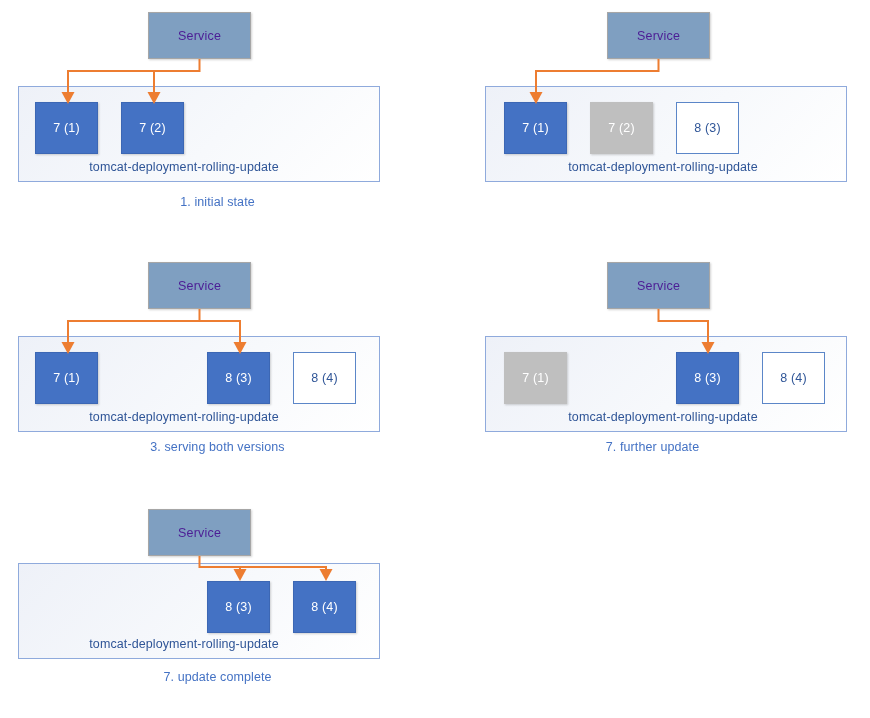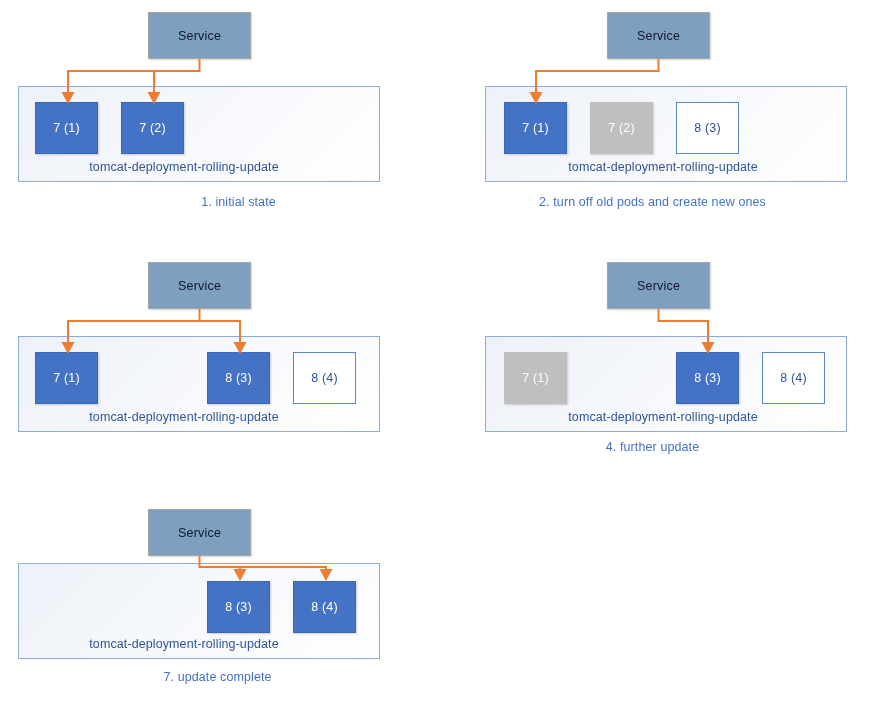--- a/index.html
+++ b/index.html
@@ -30,21 +30,21 @@
 
   
   .service-box {
     position: absolute;
     width: 103px;
     height: 47px;
     background: #7f9fc1;
     border: 1px solid #a6a6a6;
     box-sizing: border-box;
     box-shadow: 1px 1px 2px rgba(0,0,0,0.18);
-    color: #0f172a;
+    color: #4c1d95;
     font-size: 12.5px;
     display: flex;
     align-items: center;
     justify-content: center;
     letter-spacing: 0.2px;
   }
 
   
   .deployment-box {
     position: absolute;
@@ -133,42 +133,41 @@
 
   <svg class="connector-layer">
     <g fill="none" stroke="#ed7d31" stroke-width="2">
       <path d="M 199.5 59 L 199.5 71 L 68 71 L 68 93"></path>
       <path d="M 199.5 71 L 154 71 L 154 93"></path>
     </g>
     <polygon points="61.5,92 74.5,92 68,104" fill="#ed7d31"></polygon>
     <polygon points="147.5,92 160.5,92 154,104" fill="#ed7d31"></polygon>
   </svg>
 
-  <div class="caption" style="top:195px;padding-left:21px;">1. initial state</div>
+  <div class="caption" style="top:195px;">1. initial state</div>
 </div>
 
 <div class="panel p2">
   <div class="service-box" style="left:172px; top:12px;">Service</div>
 
   <div class="deployment-box" style="left:50px; top:86px; width:362px; height:96px;">
     <div class="deployment-label shift-left2">tomcat-deployment-rolling-update</div>
   </div>
 
   <div class="pod blue" style="left:69px; top:102px;">7 (1)</div>
   <div class="pod gray" style="left:155px; top:102px;">7 (2)</div>
   <div class="pod outline" style="left:241px; top:102px;">8 (3)</div>
 
   <svg class="connector-layer">
     <g fill="none" stroke="#ed7d31" stroke-width="2">
       <path d="M 223.5 59 L 223.5 71 L 101 71 L 101 93"></path>
     </g>
     <polygon points="94.5,92 107.5,92 101,104" fill="#ed7d31"></polygon>
   </svg>
 
-  <div class="caption" style="top:195px;">2. turn off old pods and create new ones</div>
 </div>
 
 <div class="panel p3">
   <div class="service-box" style="left:148px; top:14px;">Service</div>
 
   <div class="deployment-box" style="left:18px; top:88px; width:362px; height:96px;">
     <div class="deployment-label shift-left">tomcat-deployment-rolling-update</div>
   </div>
 
   <div class="pod blue" style="left:35px; top:104px;">7 (1)</div>
@@ -177,41 +176,42 @@
 
   <svg class="connector-layer">
     <g fill="none" stroke="#ed7d31" stroke-width="2">
       <path d="M 199.5 61 L 199.5 73 L 68 73 L 68 95"></path>
       <path d="M 199.5 73 L 240 73 L 240 95"></path>
     </g>
     <polygon points="61.5,94 74.5,94 68,106" fill="#ed7d31"></polygon>
     <polygon points="233.5,94 246.5,94 240,106" fill="#ed7d31"></polygon>
   </svg>
 
+  <div class="caption" style="top:192px;">3. serving both versions</div>
 </div>
 
 <div class="panel p4">
   <div class="service-box" style="left:172px; top:14px;">Service</div>
 
   <div class="deployment-box" style="left:50px; top:88px; width:362px; height:96px;">
     <div class="deployment-label shift-left2">tomcat-deployment-rolling-update</div>
   </div>
 
   <div class="pod gray" style="left:69px; top:104px;">7 (1)</div>
   <div class="pod blue" style="left:241px; top:104px;">8 (3)</div>
   <div class="pod outline" style="left:327px; top:104px;">8 (4)</div>
 
   <svg class="connector-layer">
     <g fill="none" stroke="#ed7d31" stroke-width="2">
       <path d="M 223.5 61 L 223.5 73 L 273 73 L 273 95"></path>
     </g>
     <polygon points="266.5,94 279.5,94 273,106" fill="#ed7d31"></polygon>
   </svg>
 
-  <div class="caption" style="top:192px;">4. further update</div>
+  <div class="caption" style="top:192px;">7. further update</div>
 </div>
 
 <div class="panel p5">
   <div class="service-box" style="left:148px; top:16px;">Service</div>
 
   <div class="deployment-box" style="left:18px; top:70px; width:362px; height:96px;">
     <div class="deployment-label shift-left">tomcat-deployment-rolling-update</div>
   </div>
 
   <div class="pod blue" style="left:207px; top:88px;">8 (3)</div>

